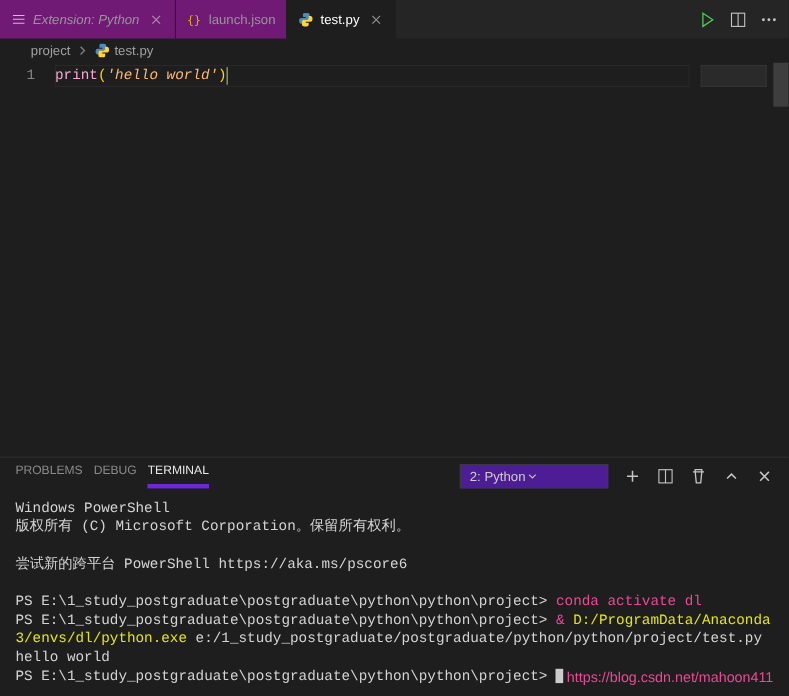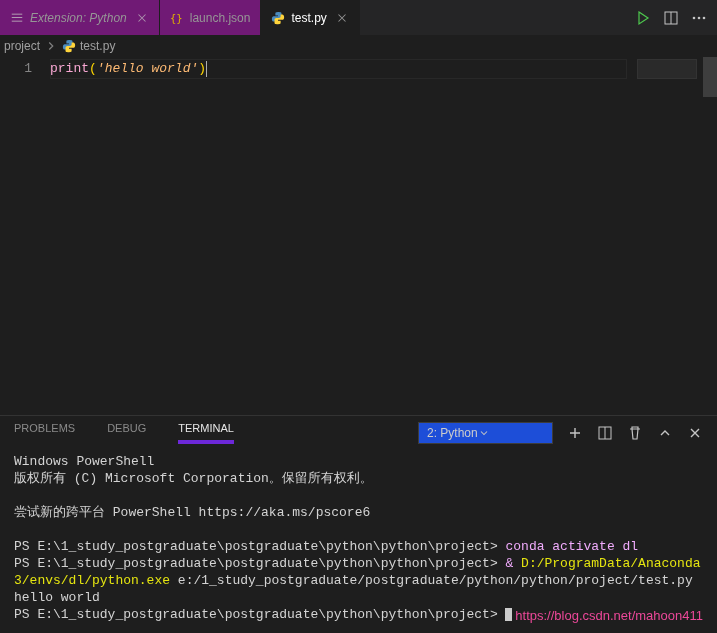--- a/index.html
+++ b/index.html
@@ -38,21 +38,21 @@
 .tab.italic .label { font-style: italic; }
 .tab-actions {
   display: flex;
   align-items: center;
   gap: 12px;
   padding: 0 10px;
 }
 .tab-actions .icon-btn { display: flex; align-items: center; justify-content: center; cursor: pointer; }
 .breadcrumb {
   display: flex;
-  padding: 4px 4px;
+  padding: 4px 28px;
   font-size: 12px;
   font-family: -apple-system, 'Segoe UI', sans-serif;
   color: #a0a0a0;
 }
 .breadcrumb .sep { margin: 0 4px; color: #666; }
 .breadcrumb .icon { margin-right: 4px; }
 .editor {
   flex: 1;
   display: flex;
   background: #1e1e1e;
@@ -111,52 +111,52 @@
 }
 .panel-header {
   display: flex;
   align-items: center;
   padding: 0 14px;
   height: 35px;
   border-top: 1px solid #333;
   font-family: -apple-system, 'Segoe UI', sans-serif;
   font-size: 11px;
 }
-.panel-tabs { display: flex; gap: 32px; }
+.panel-tabs { display: flex; gap: 10px; }
 .panel-tab { color: #8a8a8a; cursor: pointer; }
 .panel-tab.active { color: #e7e7e7; border-bottom: 4px solid #6d28d9; padding-bottom: 6px; }
 .panel-right {
   margin-left: auto;
   display: flex;
   align-items: center;
   gap: 14px;
 }
 .term-select {
   display: flex;
   align-items: center;
   justify-content: flex-start;
-  background: #1d4ed8;
+  background: #4c1d95;
   border: 1px solid #3c3c3c;
   width: 135px;
   height: 22px;
   padding: 0 8px;
   font-size: 12px;
   color: #cccccc;
 }
 .panel-icon { display: flex; cursor: pointer; }
 .terminal {
   flex: none;
   padding: 3px 14px 10px;
   font-size: 13px;
   line-height: 17px;
   color: #d4d4d4;
   white-space: pre-wrap;
   word-break: break-all;
 }
-.terminal .cmd { color: #f0abfc; }
+.terminal .cmd { color: #ec4899; }
 .terminal .path2 { color: #e5e510; }
 .terminal .block { display: inline-block; width: 7px; height: 13px; background: #cccccc; vertical-align: middle; }
 .watermark {
   position: absolute;
   right: 14px;
   bottom: 10px;
   color: #ec4899;
   font-size: 13px;
   font-family: -apple-system, 'Segoe UI', sans-serif;
 }

